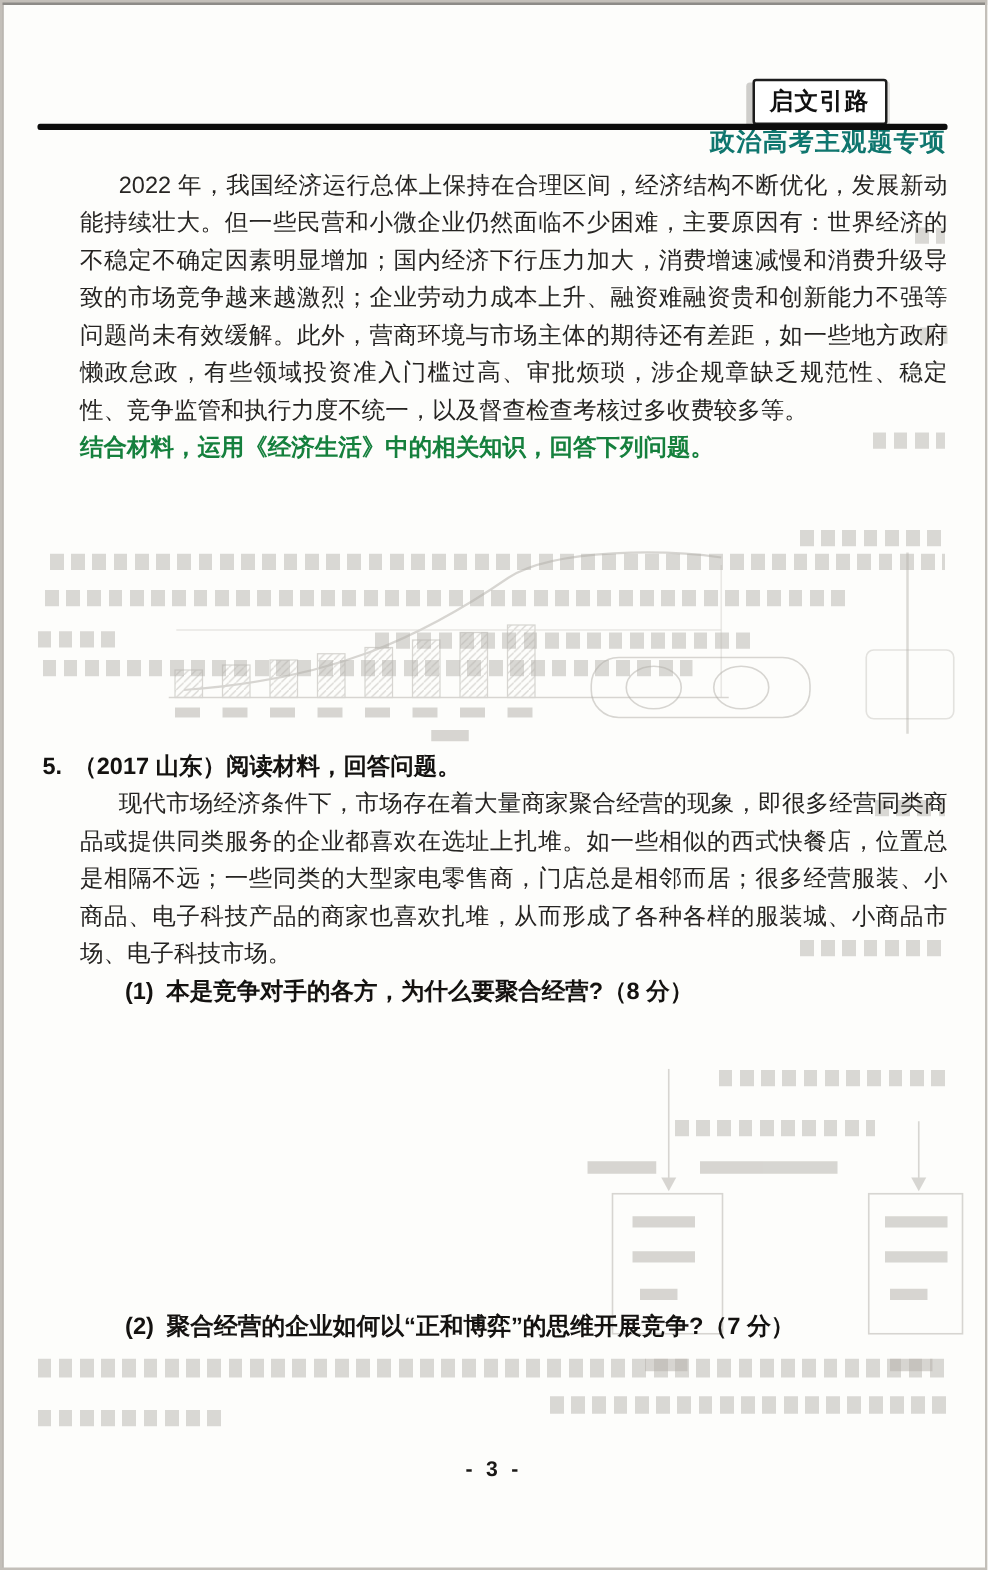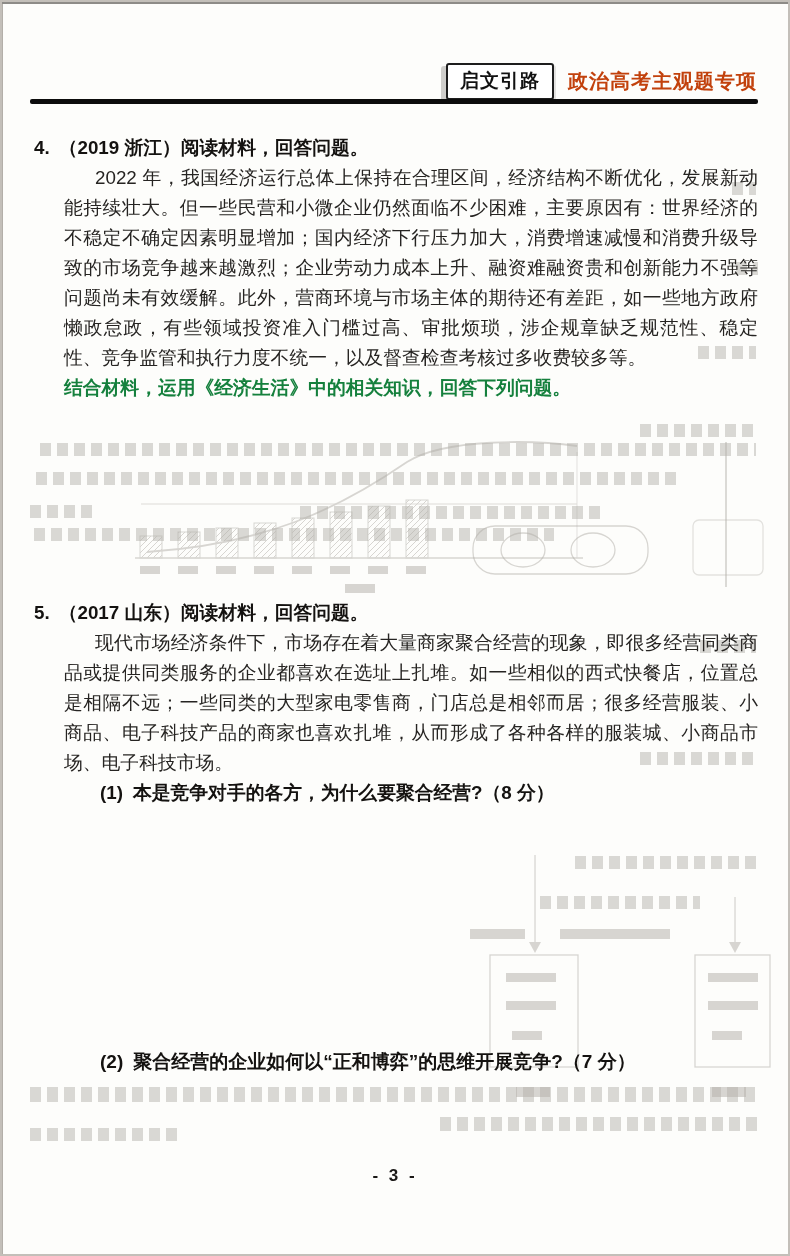--- a/index.html
+++ b/index.html
@@ -7,28 +7,28 @@
     position:relative;width:790px;height:1256px;margin:0 auto;
     background:#fdfdfb;overflow:hidden;
     font-family:"Liberation Sans",sans-serif;color:#201e1c;
   }
   
   .scan::before{
     content:"";position:absolute;inset:0;z-index:6;pointer-events:none;
     box-shadow:inset 0 0 0 2px #c3bfb9, inset 0 4px 0 #8d8b87, inset 3px 0 0 #b3afa9;
   }
   
-  .hdr{position:absolute;top:63px;right:33px;display:flex;align-items:center;z-index:2;}
+  .hdr{position:absolute;top:63px;right:33px;display:flex;align-items:center;z-index:2;flex-direction:column;}
   .brand{
     display:inline-block;padding:3px 12px 4px;border:2.5px solid #1d1d1d;border-radius:3px;
     font-weight:800;font-size:19px;letter-spacing:1px;background:#fff;
     box-shadow:-5px 3px 0 rgba(150,148,144,.45), 2px 2px 0 rgba(150,148,144,.25);
     margin-right:14px;color:#111;
   }
-  .hdr-title{font-weight:800;font-size:20px;letter-spacing:1px;color:#c2410c;}
+  .hdr-title{font-weight:800;font-size:20px;letter-spacing:1px;color:#0f766e;}
   .rule{position:absolute;top:99px;left:30px;width:728px;height:5px;background:#0c0c0c;border-radius:2px;z-index:2;}
   
   .q{position:absolute;left:34px;width:724px;z-index:2;font-size:18.8px;line-height:30px;}
   .q4{top:133px;}
   .q5{top:598px;}
   .qhead{font-weight:700;color:#141210;}
   .qnum{margin-right:9px;}
   .material{
     margin:0 0 0 30px;width:694px;font-weight:400;color:#262422;
     text-align:justify;text-align-last:left;text-indent:1.65em;
@@ -147,23 +147,20 @@
   <div class="ghost" style="left:440px;top:1117px;width:318px;height:14px;"></div>
   <div class="ghost" style="left:30px;top:1128px;width:150px;"></div>
 
   <header class="hdr">
     <span class="brand">启文引路</span>
     <span class="hdr-title">政治高考主观题专项</span>
   </header>
   <div class="rule"></div>
 
   <section class="q q4">
-    <div class="qhead">
-      <span class="qnum">4.</span><span>（2019 浙江）阅读材料，回答问题。</span>
-    </div>
     <p class="material">2022 年，我国经济运行总体上保持在合理区间，经济结构不断优化，发展新动能持续壮大。但一些民营和小微企业仍然面临不少困难，主要原因有：世界经济的不稳定不确定因素明显增加；国内经济下行压力加大，消费增速减慢和消费升级导致的市场竞争越来越激烈；企业劳动力成本上升、融资难融资贵和创新能力不强等问题尚未有效缓解。此外，营商环境与市场主体的期待还有差距，如一些地方政府懒政怠政，有些领域投资准入门槛过高、审批烦琐，涉企规章缺乏规范性、稳定性、竞争监管和执行力度不统一，以及督查检查考核过多收费较多等。</p>
     <p class="instruction">结合材料，运用《经济生活》中的相关知识，回答下列问题。</p>
   </section>
 
   <section class="q q5">
     <div class="qhead">
       <span class="qnum">5.</span><span>（2017 山东）阅读材料，回答问题。</span>
     </div>
     <p class="material">现代市场经济条件下，市场存在着大量商家聚合经营的现象，即很多经营同类商品或提供同类服务的企业都喜欢在选址上扎堆。如一些相似的西式快餐店，位置总是相隔不远；一些同类的大型家电零售商，门店总是相邻而居；很多经营服装、小商品、电子科技产品的商家也喜欢扎堆，从而形成了各种各样的服装城、小商品市场、电子科技市场。</p>
     <p class="subq">

